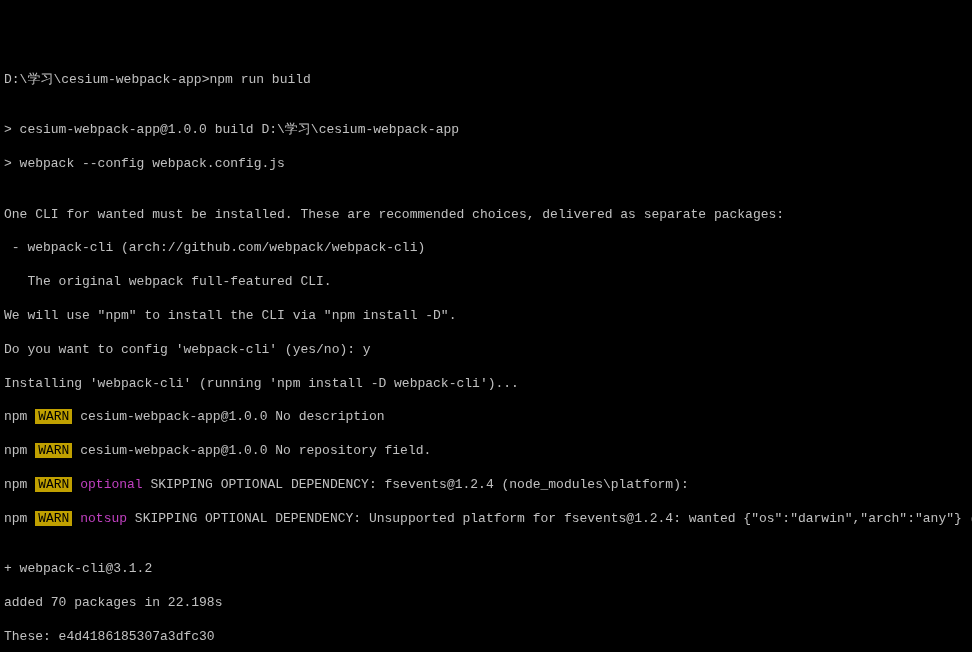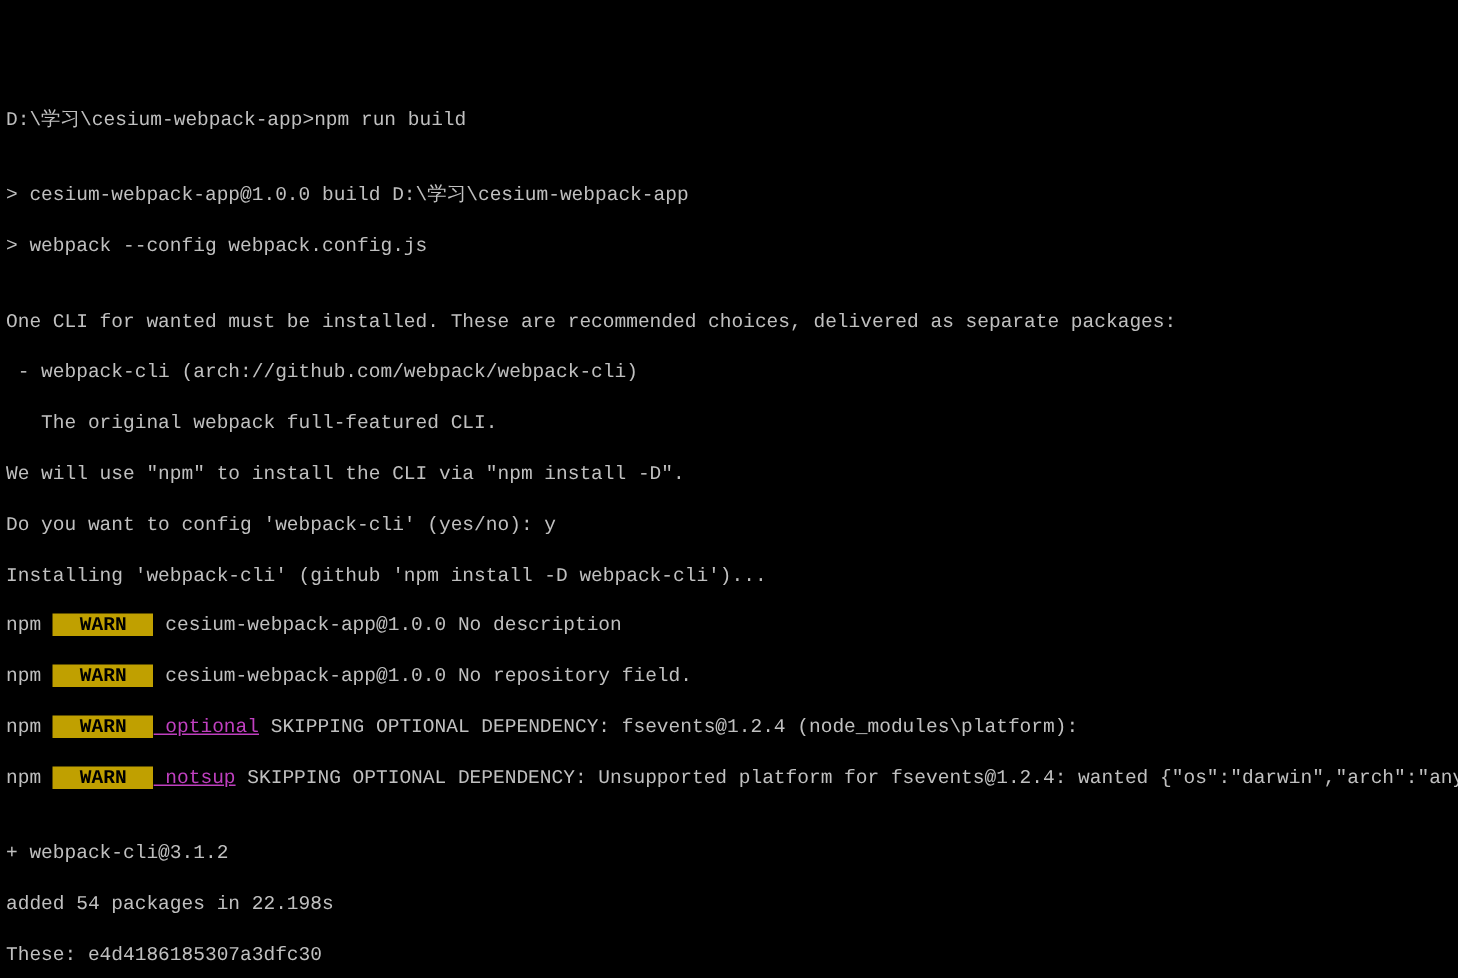--- a/index.html
+++ b/index.html
@@ -19,51 +19,49 @@
       width: 972px;
       height: 652px;
     }
     .line {
       display: block;
       white-space: pre;
     }
     .warn-bg {
       background: #c0a000;
       color: #000;
-      padding: 0 18px;
-      font-weight: bold;
+      padding: 0 3px;
     }
     .magenta {
       color: #c040c0;
-      text-decoration: underline;
     }
   </style>
 </head>
 <body>
 
 
 
 <span class="line">D:\学习\cesium-webpack-app&gt;npm run build</span>
 <span class="line"></span>
 <span class="line">&gt; cesium-webpack-app@1.0.0 build D:\学习\cesium-webpack-app</span>
 <span class="line">&gt; webpack --config webpack.config.js</span>
 <span class="line"></span>
 <span class="line">One CLI for wanted must be installed. These are recommended choices, delivered as separate packages:</span>
 <span class="line"> - webpack-cli (arch://github.com/webpack/webpack-cli)</span>
 <span class="line">   The original webpack full-featured CLI.</span>
 <span class="line">We will use "npm" to install the CLI via "npm install -D".</span>
 <span class="line">Do you want to config 'webpack-cli' (yes/no): y</span>
-<span class="line">Installing 'webpack-cli' (github 'npm install -D webpack-cli')...</span>
+<span class="line">Installing 'webpack-cli' (running 'npm install -D webpack-cli')...</span>
 <span class="line"><span>npm </span><span class="warn-bg">WARN</span><span> cesium-webpack-app@1.0.0 No description</span></span>
 <span class="line"><span>npm </span><span class="warn-bg">WARN</span><span> cesium-webpack-app@1.0.0 No repository field.</span></span>
 <span class="line"><span>npm </span><span class="warn-bg">WARN</span><span class="magenta"> optional</span><span> SKIPPING OPTIONAL DEPENDENCY: fsevents@1.2.4 (node_modules\platform):</span></span>
 <span class="line"><span>npm </span><span class="warn-bg">WARN</span><span class="magenta"> notsup</span><span> SKIPPING OPTIONAL DEPENDENCY: Unsupported platform for fsevents@1.2.4: wanted {"os":"darwin","arch":"any"} (current: {"os":"win32","arch":"x64"})</span></span>
 <span class="line"></span>
 <span class="line">+ webpack-cli@3.1.2</span>
-<span class="line">added 54 packages in 22.198s</span>
+<span class="line">added 70 packages in 22.198s</span>
 <span class="line">These: e4d4186185307a3dfc30</span>
 
 
 
 
 
 
 
 
 <span class="line"></span>

